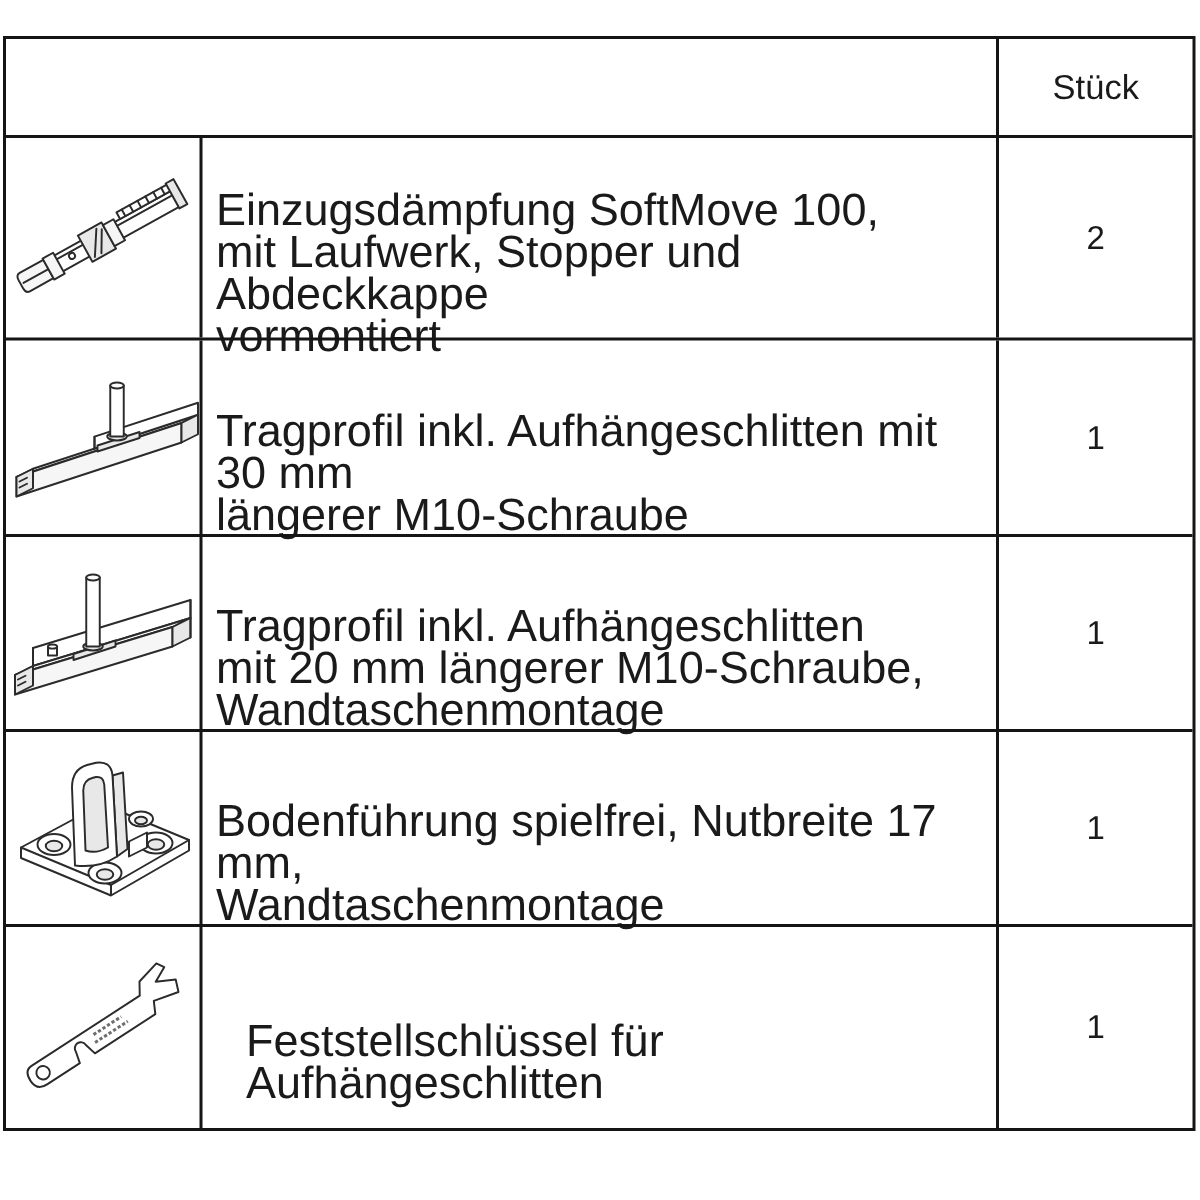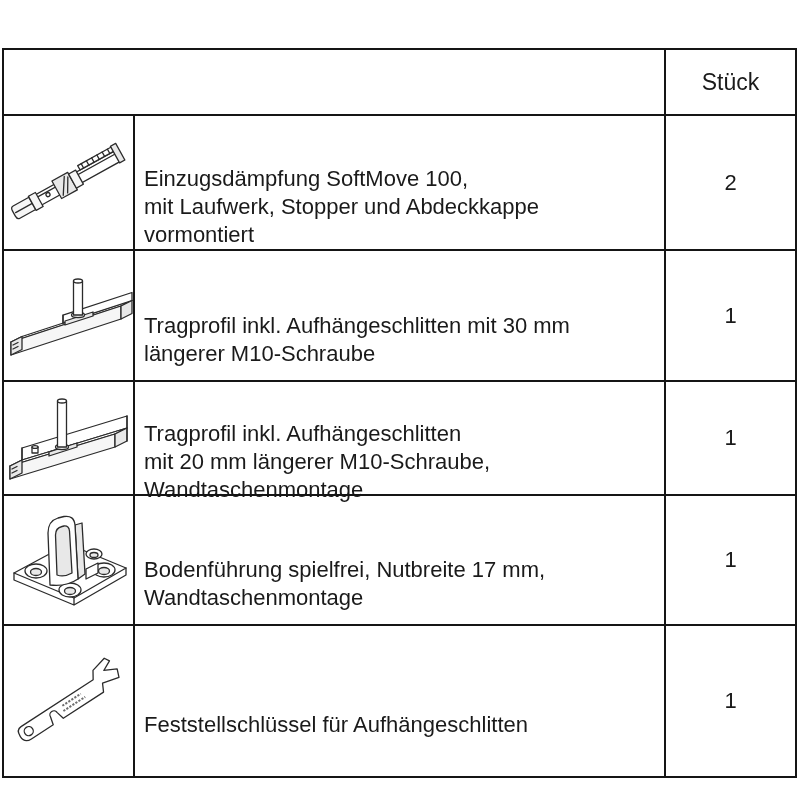--- a/index.html
+++ b/index.html
@@ -1,25 +1,25 @@
 <!DOCTYPE html>
 <html><head>
 <meta charset="utf-8">
 <style>
   html,body{margin:0;padding:0;background:#fff;}
   body{width:800px;height:800px;position:relative;font-family:"Liberation Sans",sans-serif;color:#1a1a1a;}
-  .parts-table{position:absolute;left:2px;top:48px;width:795px;height:730px;box-sizing:border-box;
+  .parts-table{position:absolute;left:2px;top:24px;width:795px;height:730px;box-sizing:border-box;
     border:2px solid #151515;display:flex;flex-direction:column;background:#fff;}
   .row{display:flex;box-sizing:border-box;border-top:2px solid #151515;min-height:0;}
   .row.header{border-top:none;height:64px;}
-  .r1{height:135px;}.r2{height:131px;}.r3{height:114px;}.r4{height:130px;}.r5{flex:1;}
+  .r1{height:135px;}.r2{height:131px;}.r3{height:130px;}.r4{height:130px;}.r5{flex:1;gap:20px;}
   .cell{box-sizing:border-box;display:flex;align-items:center;}
   .cell.spacer{flex:1;}
   .cell.img{width:131px;border-right:2px solid #151515;justify-content:center;}
-  .cell.desc{flex:1;padding:0 0 0 9px;font-size:22px;line-height:28px;white-space:pre-line;margin-top:48px;}
+  .cell.desc{flex:1;padding:0 0 0 9px;font-size:30px;line-height:28px;white-space:pre-line;margin-top:48px;}
   .cell.qty{width:131px;border-left:2px solid #151515;justify-content:center;font-size:22px;}
   .row.header .cell.qty{font-size:23px;}
   svg{display:block;}
   .ln{fill:none;stroke:#2b2b2b;stroke-width:1.3;stroke-linejoin:round;stroke-linecap:round;}
   .f0{fill:#ffffff;stroke:#2b2b2b;stroke-width:1.3;stroke-linejoin:round;}
   .f1{fill:#f6f6f6;stroke:#2b2b2b;stroke-width:1.3;stroke-linejoin:round;}
   .f2{fill:#e8e8e8;stroke:#2b2b2b;stroke-width:1.3;stroke-linejoin:round;}
   .txt{stroke:#6e6e6e;stroke-width:2;stroke-dasharray:2.2 1.4;}
 </style>
 </head>

